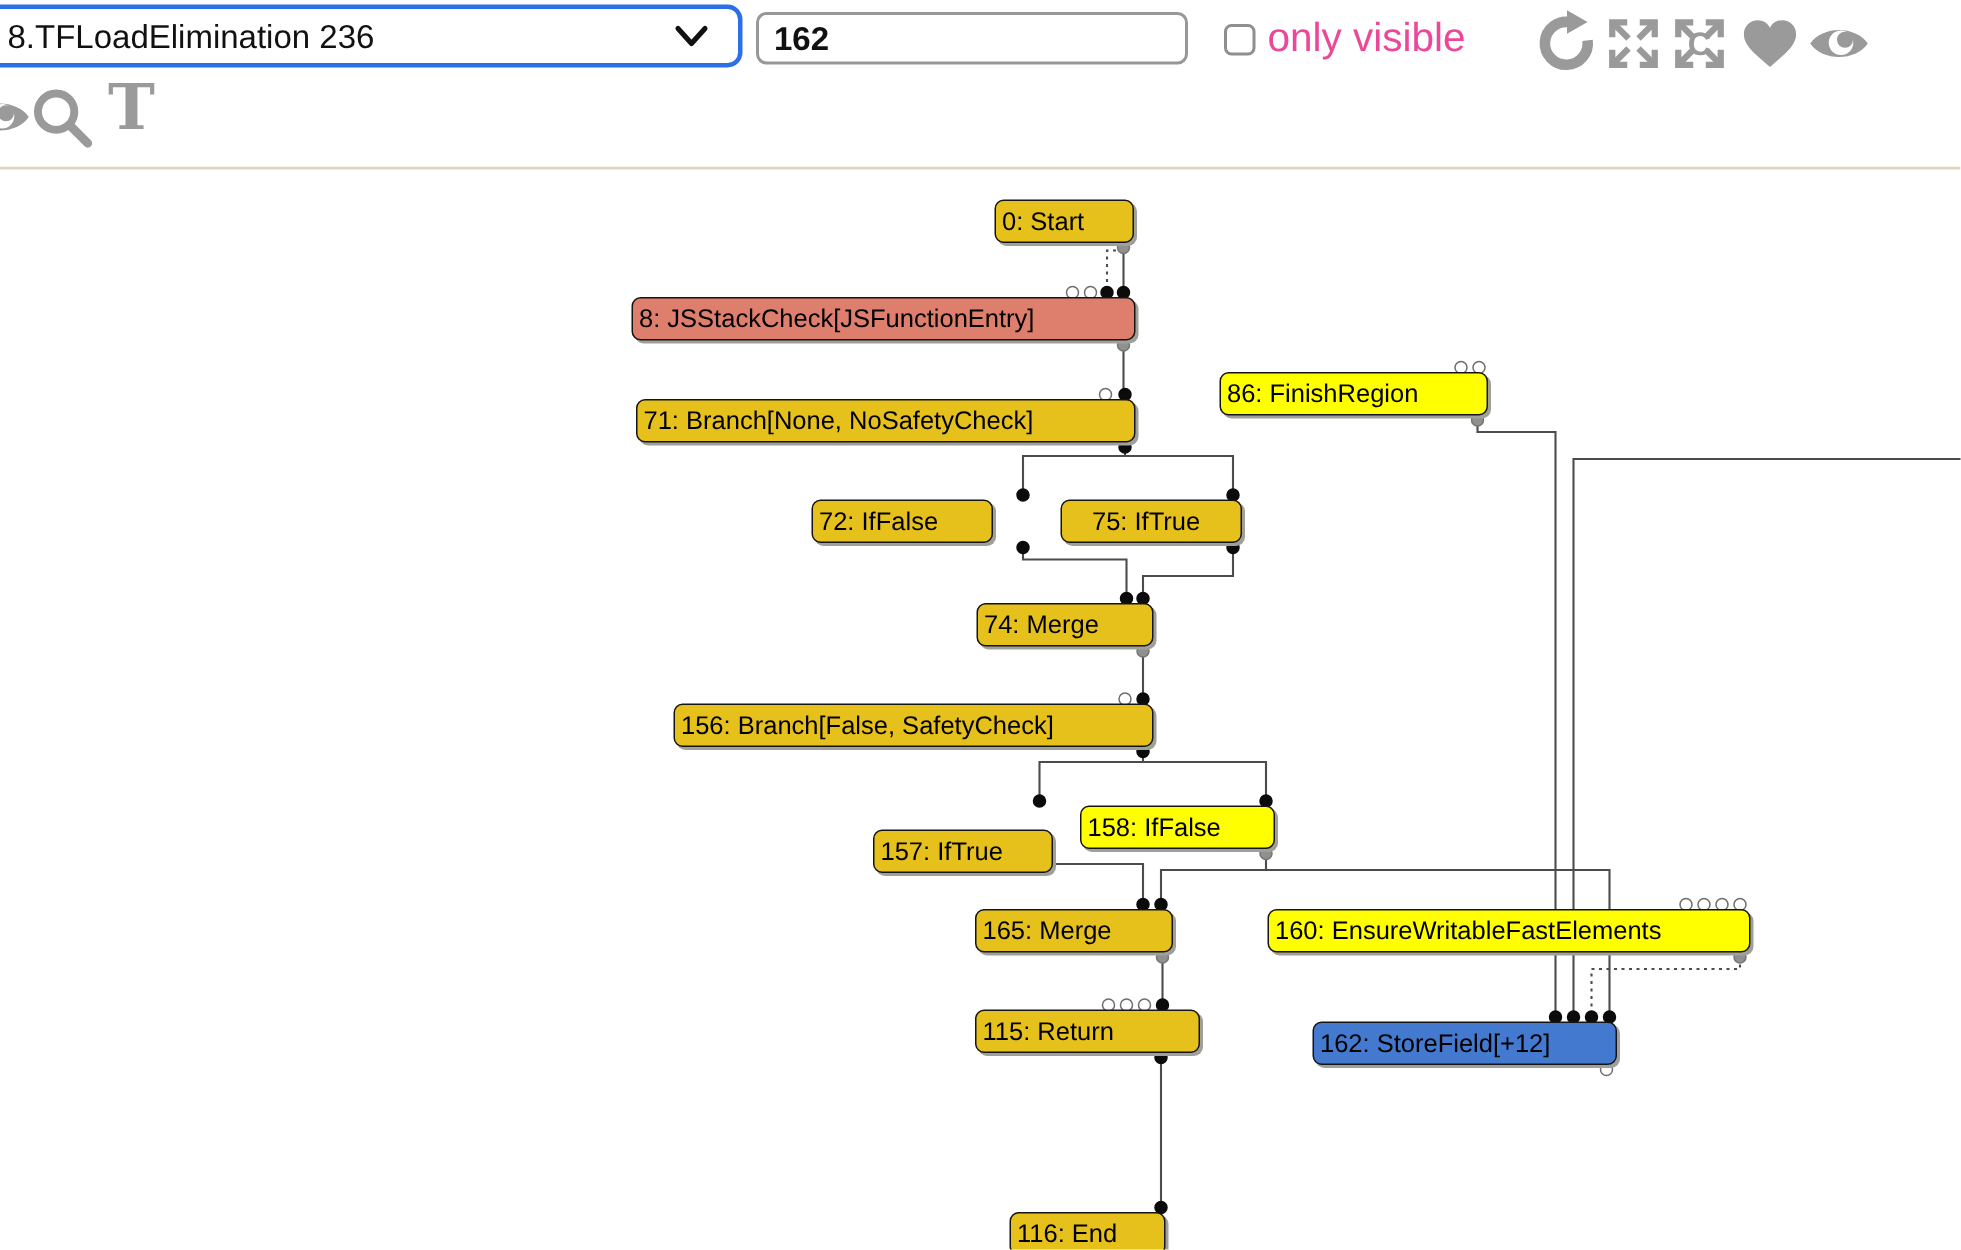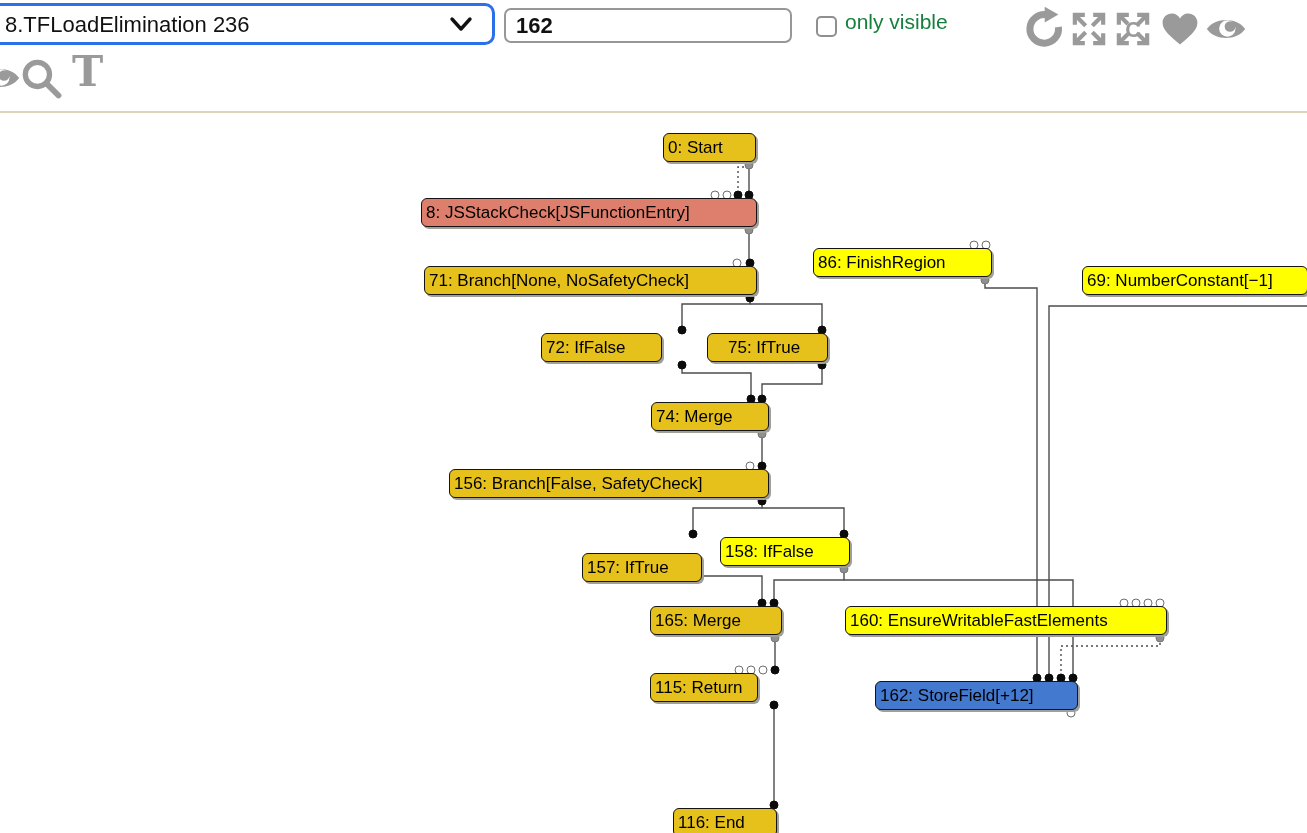--- a/index.html
+++ b/index.html
@@ -21,21 +21,21 @@
     position:absolute;left:504px;top:8px;width:264px;height:31px;
     border:2px solid #979797;border-radius:7px;background:#fff;
     font-family:"Liberation Sans",sans-serif;font-size:22px;color:#111;
     padding:0 10px;outline:none;font-weight:bold;
   }
   #only-visible-checkbox{
     position:absolute;left:816px;top:16px;width:21px;height:21px;
     appearance:none;-webkit-appearance:none;border:2px solid #8f8f8f;border-radius:5px;background:#fff;margin:0;
   }
   #only-visible-label{
-    position:absolute;left:845px;top:10px;font-size:21px;color:#15803d;
+    position:absolute;left:845px;top:10px;font-size:27px;color:#ec4899;
   }
   .tb-icon{position:absolute;top:5px;cursor:pointer;}
   .tb-icon svg{display:block;}
   #icon-relayout{left:1020px;}
   #icon-expand{left:1069px;top:9px;}
   #icon-center{left:1113px;top:9px;}
   #icon-heart{left:1158px;top:7px;}
   #icon-eye{left:1200px;top:9px;}
   .row2-icon{position:absolute;top:55px;}
   #icon-eye-partial{left:-26px;top:58px;}
@@ -127,30 +127,29 @@
       <circle cx="1061" cy="678" r="4" fill="#0b0b0b" stroke="#0b0b0b"></circle>
       <circle cx="1073" cy="678" r="4" fill="#0b0b0b" stroke="#0b0b0b"></circle>
       <circle cx="1071" cy="713" r="4" fill="#ffffff" stroke="#6e6e6e"></circle>
       <circle cx="774" cy="805" r="4" fill="#0b0b0b" stroke="#0b0b0b"></circle>
     </svg>
 
 <div class="node gold" style="left: 663px; top: 133px; width: 93px; height: 29px;">0: Start</div>
     <div class="node salmon" style="left: 421px; top: 198px; width: 336px; height: 29px;">8: JSStackCheck[JSFunctionEntry]</div>
     <div class="node yellow" style="left: 813px; top: 248px; width: 179px; height: 29px;">86: FinishRegion</div>
     <div class="node gold" style="left: 424px; top: 266px; width: 333px; height: 29px;">71: Branch[None, NoSafetyCheck]</div>
-    <div class="node yellow" style="left: 1082px; top: 266px; width: 226px; height: 29px;">69: NumberConstant[−1]</div>
     <div class="node gold" style="left: 541px; top: 333px; width: 121px; height: 29px;">72: IfFalse</div>
     <div class="node gold" style="left: 707px; top: 333px; width: 121px; height: 29px; padding-left: 20px;">75: IfTrue</div>
     <div class="node gold" style="left: 651px; top: 402px; width: 118px; height: 29px;">74: Merge</div>
     <div class="node gold" style="left: 449px; top: 469px; width: 320px; height: 29px; text-align: right;">156: Branch[False, SafetyCheck]</div>
     <div class="node gold" style="left: 582px; top: 537px; width: 120px; height: 29px; margin-top: 16px;">157: IfTrue</div>
     <div class="node yellow" style="left: 720px; top: 537px; width: 130px; height: 29px;">158: IfFalse</div>
     <div class="node gold" style="left: 650px; top: 606px; width: 132px; height: 29px;">165: Merge</div>
     <div class="node yellow" style="left: 845px; top: 606px; width: 322px; height: 29px;">160: EnsureWritableFastElements</div>
-    <div class="node gold" style="left: 650px; top: 673px; width: 108px; height: 29px;">115: Return</div>
+    <div class="node gold" style="left: 650px; top: 673px; width: 150px; height: 29px;">115: Return</div>
     <div class="node blue" style="left: 875px; top: 681px; width: 203px; height: 29px;">162: StoreField[+12]</div>
     <div class="node gold" style="left: 673px; top: 808px; width: 104px; height: 29px;">116: End</div>
   </div>
 
 <div id="divider"></div>
 
 <div id="toolbar">
 
   <select id="phase-select">
     <option>8.TFLoadElimination 236</option>

